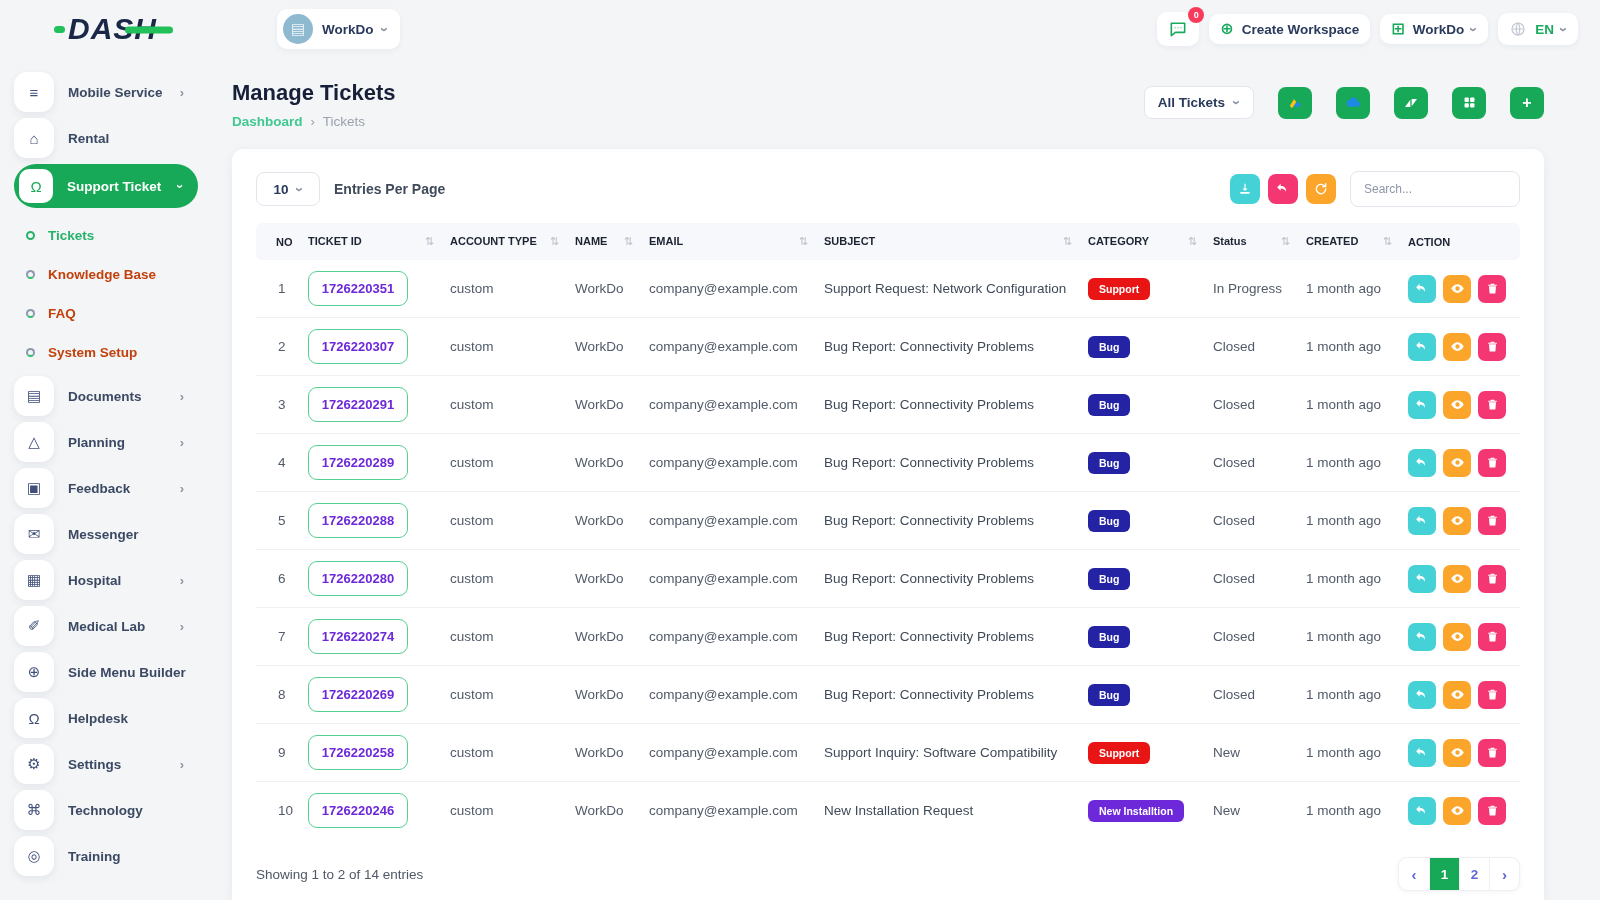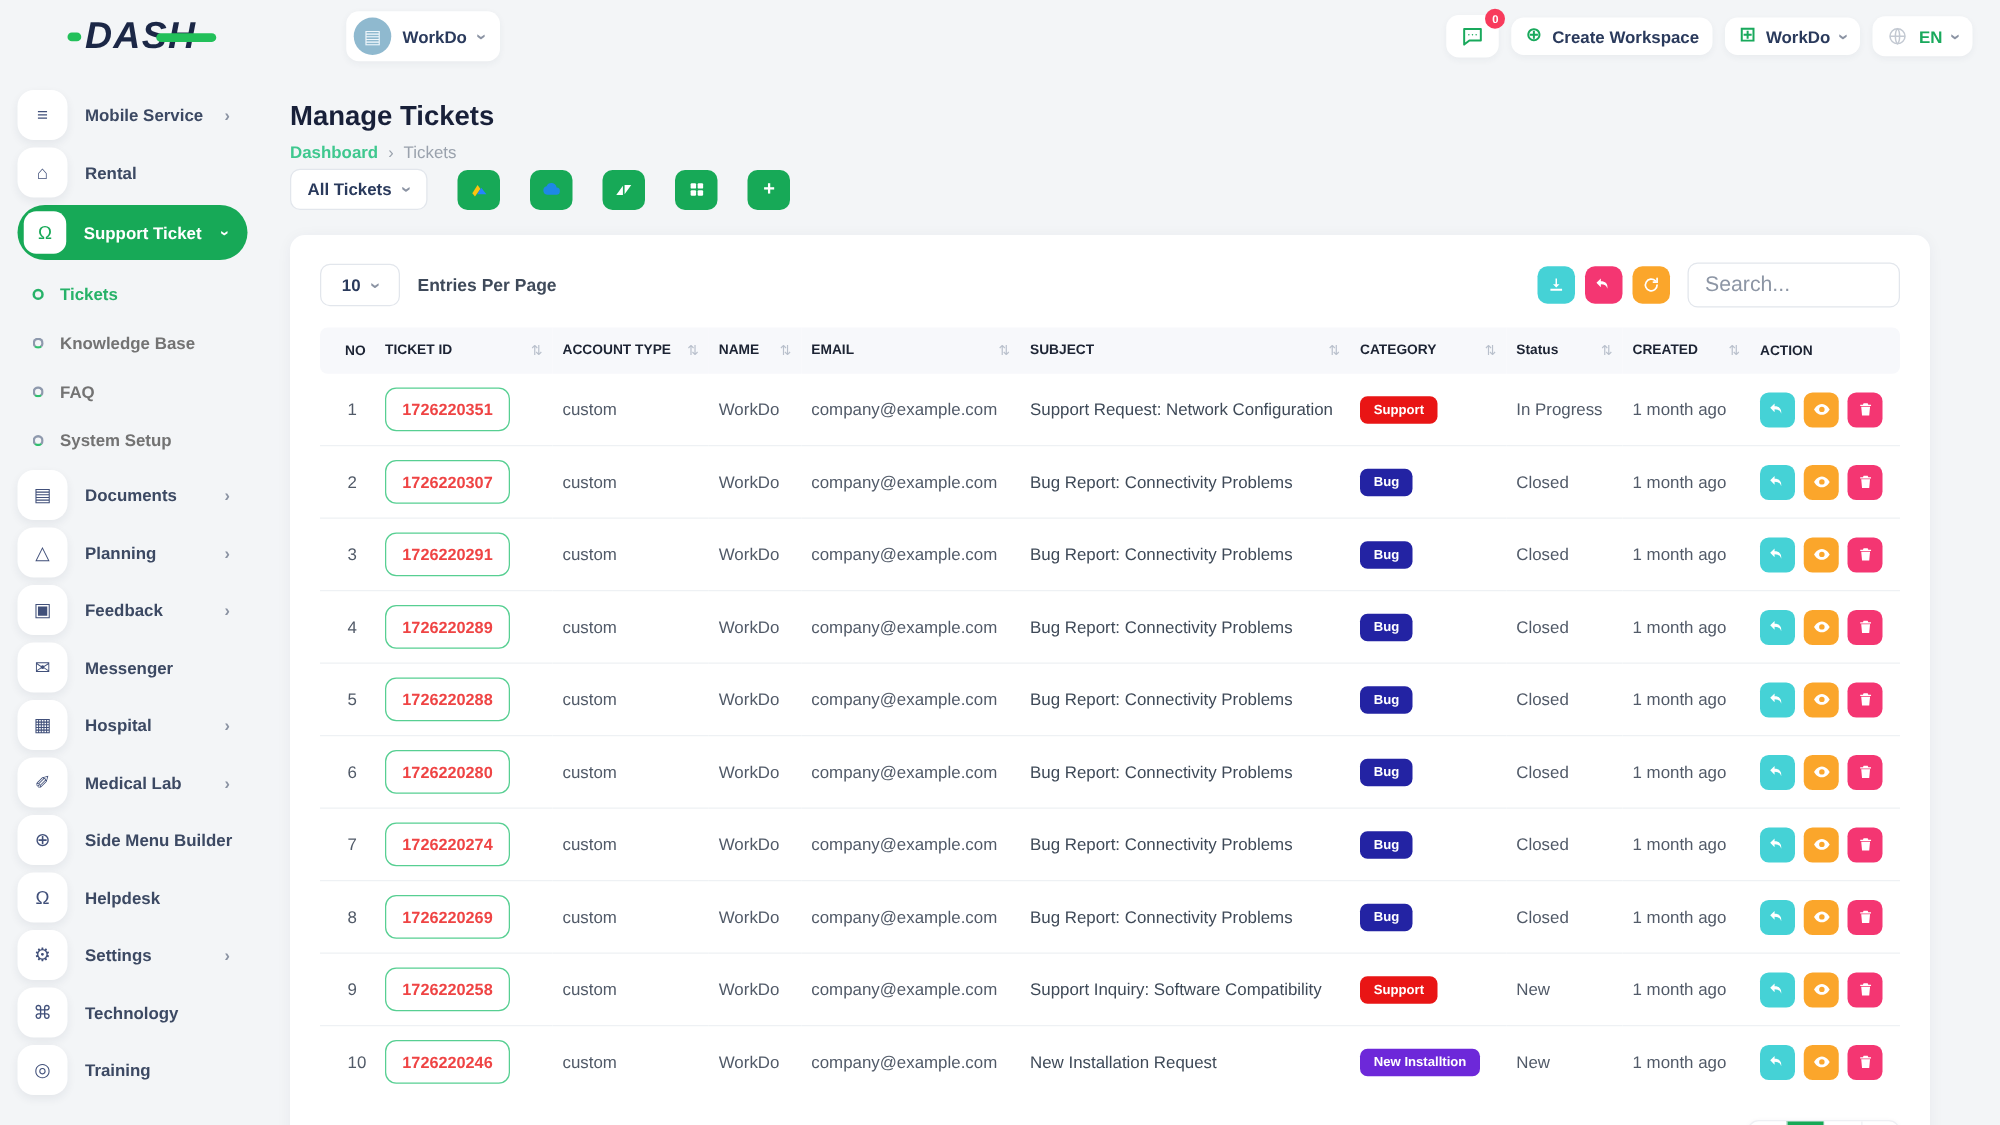--- a/index.html
+++ b/index.html
@@ -29,59 +29,59 @@
   .side-icon { width:40px; height:40px; border-radius:13px; background:#fff; box-shadow:0 3px 8px rgba(25,45,70,.07); display:flex; align-items:center; justify-content:center; font-size:15px; color:#41507a; flex:0 0 40px; }
   .side-label { margin-left:14px; font-size:13.5px; font-weight:700; color:#3c4963; white-space:nowrap; }
   .side-item .chev { margin-left:auto; margin-right:14px; font-size:13px; }
   .side-item.active { background:#17a957; height:44px; padding:0 4px 0 5px; }
   .side-item.active .side-icon { width:34px; height:34px; border-radius:10px; flex:0 0 34px; color:#17a957; box-shadow:none; }
   .side-item.active .side-label { color:#fff; }
   .side-item.active .chev { color:#fff; margin-right:12px; }
   .side-sub { padding:2px 0 4px 12px; }
   .sub-item { display:flex; align-items:center; height:39px; cursor:pointer; }
   .sub-bullet { width:9px; height:9px; border-radius:50%; border:2.5px solid #8e99ad; border-bottom-color:#2fbf6e; flex:0 0 9px; }
-  .sub-label { margin-left:13px; font-size:13.5px; font-weight:600; color:#737373; }
+  .sub-label { margin-left:13px; font-size:13.5px; font-weight:600; color:#c2410c; }
   .sub-item.active .sub-label { color:#27b269; }
   .sub-item.active .sub-bullet { border-color:#27b269; }
 
   
   .main { position:absolute; left:210px; top:58px; right:0; bottom:0; padding:22px 56px 0 22px; }
-  .page-head { display:flex; align-items:flex-start; justify-content:space-between; margin-bottom:20px;flex-direction:column; }
+  .page-head { display:flex; align-items:flex-start; justify-content:space-between; margin-bottom:20px; }
   .page-title { font-size:22px; font-weight:700; color:#182039; margin-bottom:8px; }
   .crumbs { display:flex; align-items:center; gap:8px; font-size:13.5px;text-align:right; }
   .crumb-home { color:#3fc88f; font-weight:600; cursor:pointer; }
   .crumb-sep { color:#9aa2ad; font-size:13px; }
   .crumb-cur { color:#9aa2ad; }
   .head-actions { display:flex; align-items:center; gap:24px; margin-top:6px; }
   .filter-dd { background:#fff; border:1px solid #e2e6ec; border-radius:8px; padding:8px 13px; display:flex; align-items:center; gap:10px; font-size:13.5px; font-weight:600; color:#2a3a5c; cursor:pointer; }
   .sq-btn { width:34px; height:32px; border:none; border-radius:8px; background:#17a957; color:#fff; display:flex; align-items:center; justify-content:center; cursor:pointer; font-size:16px; font-weight:700; }
 
   
   .card { background:#fff; border-radius:12px; box-shadow:0 2px 12px rgba(20,40,70,.05); padding:22px 24px 20px; }
   .controls { display:flex; align-items:center; justify-content:space-between; margin-bottom:16px; }
   .ctrl-left { display:flex; align-items:center; gap:14px; }
   .entries-select { width:64px; height:34px; border:1px solid #e2e6ec; border-radius:8px; background:#fff; display:flex; align-items:center; justify-content:center; gap:9px; font-size:13.5px; font-weight:600; color:#2a3a5c; cursor:pointer; }
   .entries-label { font-size:14px; font-weight:600; color:#3f4a5a; }
   .ctrl-right { display:flex; align-items:center; gap:8px; }
   .mini-btn { width:30px; height:30px; border:none; border-radius:8px; display:flex; align-items:center; justify-content:center; cursor:pointer; color:#fff; }
   .mini-btn.cyan { background:#45d2d6; }
   .mini-btn.pink { background:#f43672; }
   .mini-btn.orange { background:#fba62b; }
-  .search-input { width:170px; height:36px; border:1px solid #e2e6ec; border-radius:8px; padding:0 13px; font-size:17px; color:#3f4a5a; outline:none; margin-left:6px; font-family:inherit; }
+  .search-input { width:170px; height:36px; border:1px solid #e2e6ec; border-radius:8px; padding:0 13px; font-size:12px; color:#3f4a5a; outline:none; margin-left:6px; font-family:inherit; }
   .search-input::placeholder { color:#8d96a5; }
 
   table { width:100%; border-collapse:collapse; table-layout:fixed; }
   thead th { background:#f7f8fb; font-size:11px; font-weight:700; color:#1c2333; text-align:left; padding:12px 8px; white-space:nowrap; }
   thead th:first-child { border-radius:6px 0 0 6px; padding-left:20px; }
   thead th:last-child { border-radius:0 6px 6px 0; }
   .sort { float:right; color:#b9c0cc; font-size:11px; font-weight:400; margin-left:4px; }
   tbody td { padding:11px 8px; border-top:1px solid #eef1f4; font-size:13.5px; color:#515a68; vertical-align:middle; }
   tbody tr:first-child td { border-top:none; }
   tbody td:first-child { padding-left:22px; }
-  .tid-box { display:inline-block; width:100px; padding:9px 3px; text-align:center; border:1.5px solid #57cf92; border-radius:9px; color:#ef4444; font-size:13px; font-weight:600; background:#fff; cursor:pointer; }
+  .tid-box { display:inline-block; width:100px; padding:9px 3px; text-align:center; border:1.5px solid #57cf92; border-radius:9px; color:#6d28d9; font-size:13px; font-weight:600; background:#fff; cursor:pointer; }
   .badge { display:inline-block; color:#fff; font-size:10.5px; font-weight:700; padding:5px 11px; border-radius:6px; white-space:nowrap; }
   .subject-cell { color:#3f4a58; }
   .acts { display:flex; gap:7px; }
   .act-btn { width:28px; height:28px; border:none; border-radius:7px; display:flex; align-items:center; justify-content:center; cursor:pointer; color:#fff; font-size:13px; }
   .act-btn.cyan { background:#45d2d6; }
   .act-btn.orange { background:#fba62b; }
   .act-btn.pink { background:#f43672; }
 
   .card-foot { display:flex; align-items:center; justify-content:space-between; margin-top:18px; }
   .showing { font-size:13.5px; color:#4f5866; }

